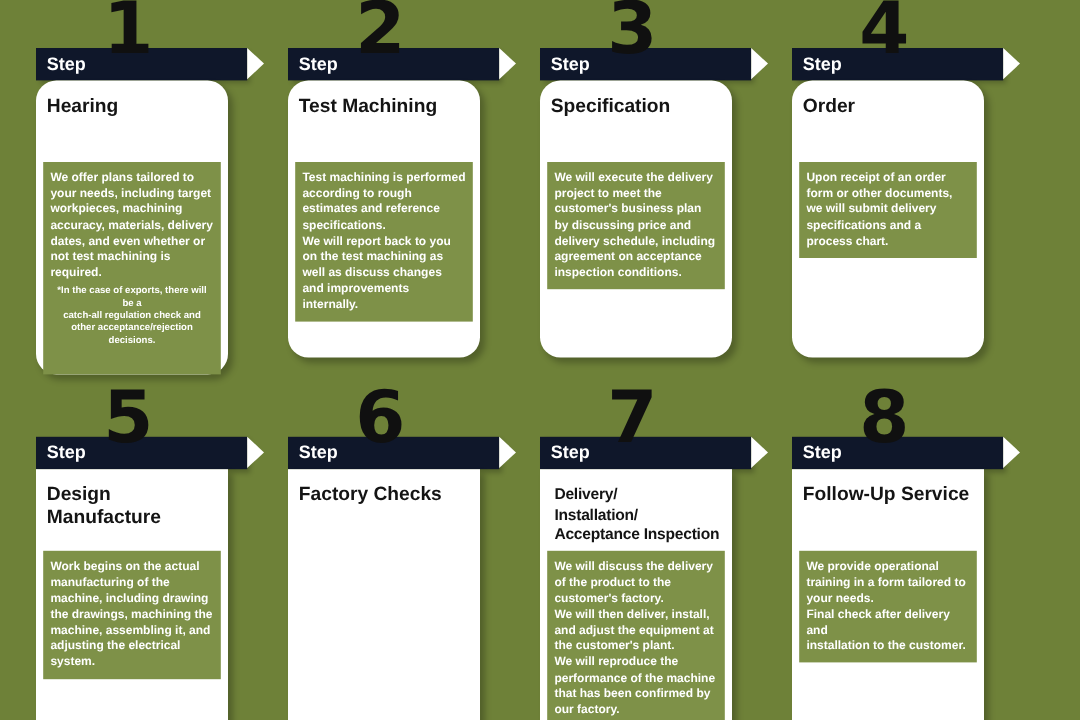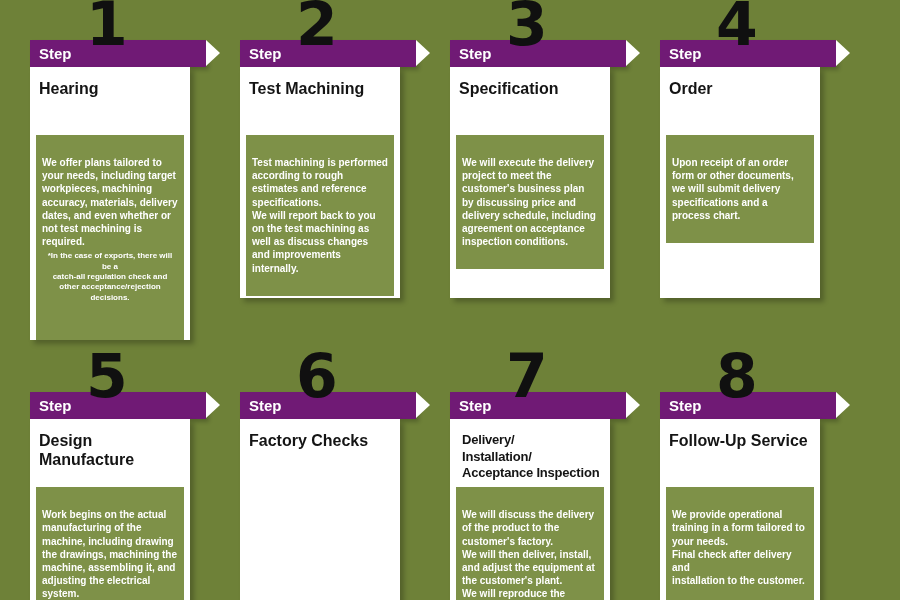--- a/index.html
+++ b/index.html
@@ -31,21 +31,21 @@
     font-family: "DejaVu Sans", sans-serif;
     font-weight: 700;
     font-size: 60px;
     line-height: 1;
     color: #101010;
   }
   .banner {
     position: relative;
     width: calc(100% + 16px);
     height: 27px;
-    background: #701a75;
+    background: #0f172a;
     box-shadow: 3px 3px 4px rgba(0,0,0,0.22);
     z-index: 1;
   }
   .step-label {
     display: inline-block;
     padding-left: 9px;
     line-height: 27px;
     font-size: 15px;
     font-weight: bold;
     color: #ffffff;
@@ -59,42 +59,42 @@
     border-top: 13.5px solid transparent;
     border-bottom: 13.5px solid transparent;
     border-left: 14px solid #ffffff;
   }
   .panel {
     position: relative;
     background: #ffffff;
     box-shadow: 4px 4px 5px rgba(0,0,0,0.25);
     z-index: 2;
   }
-  .row1 .panel { min-height: 231px; }
+  .row1 .panel { min-height: 231px; border-radius: 17px; }
   .row2 .panel { min-height: 221px; }
   .title {
     margin: 0;
     padding: 13px 9px 0 9px;
     min-height: 55px;
     box-sizing: content-box;
     font-size: 16px;
     font-weight: bold;
     color: #141414;
     line-height: 1.15;
     white-space: pre-line;
   }
   .title-sm {
     font-size: 13px;
     letter-spacing: -0.2px;
     line-height: 1.25;
     padding-left: 12px;
   }
   .desc-box {
     margin: 0 6px 8px 6px;
-    padding: 21px 6px;
+    padding: 7px 6px;
     background: #7e9148;
   }
   .desc {
     margin: 0;
     font-size: 10px;
     font-weight: bold;
     color: #ffffff;
     line-height: 1.32;
     white-space: pre-line;
   }

